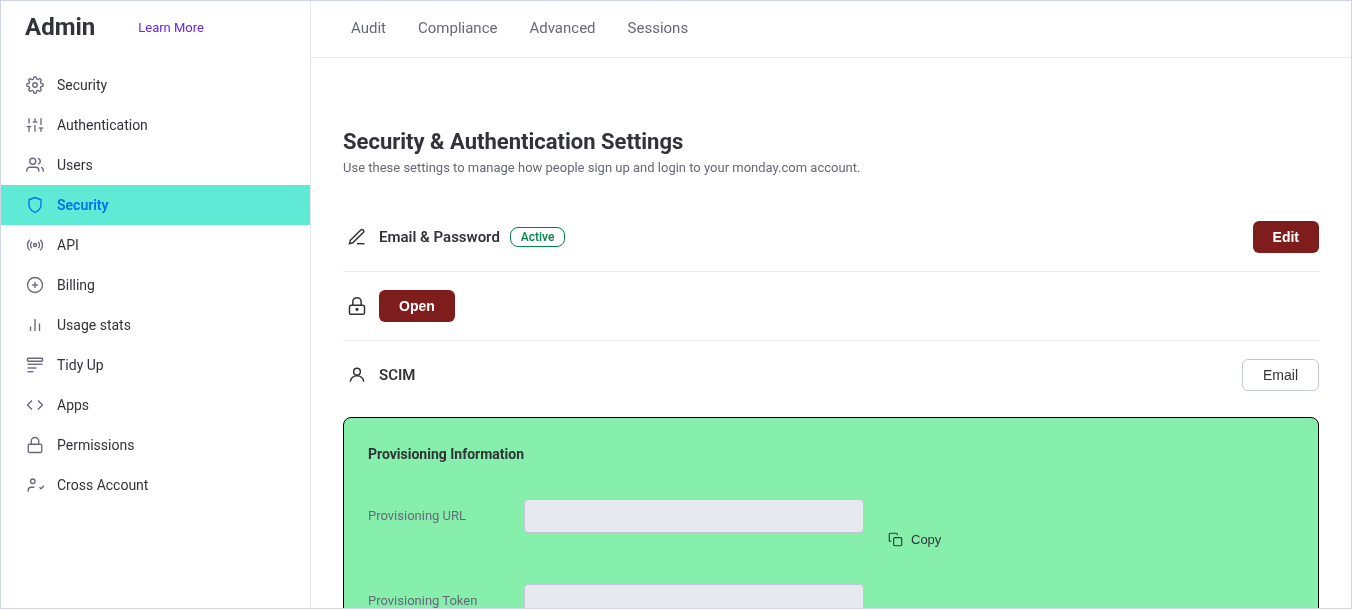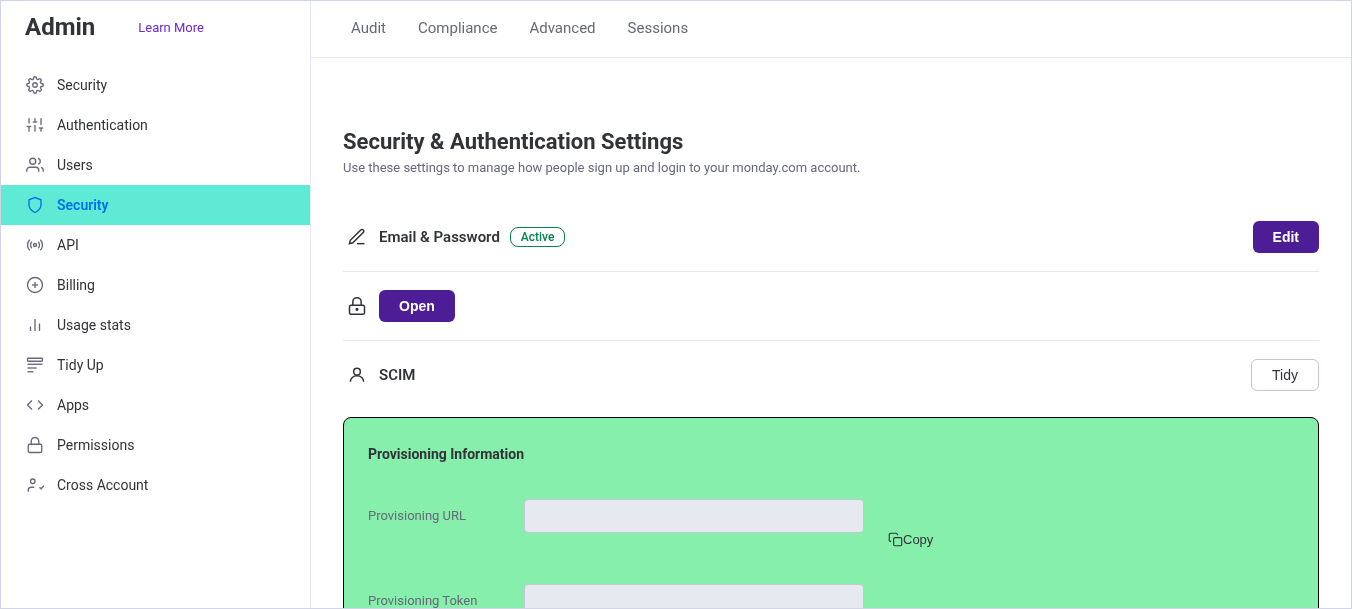--- a/index.html
+++ b/index.html
@@ -155,21 +155,21 @@
     .badge-active {
       border: 1.5px solid #00854d;
       color: #00854d;
       font-size: 12px;
       font-weight: 500;
       padding: 2px 10px;
       border-radius: 8px;
       background: transparent;
     }
     .btn-primary {
-      background: #4c1d95;
+      background: #7f1d1d;
       color: #fff;
       border: none;
       padding: 8px 20px;
       border-radius: 6px;
       font-size: 14px;
       font-weight: 600;
       cursor: pointer;
     }
     .btn-secondary {
       background: #fff;
@@ -211,21 +211,21 @@
       flex: 1;
       height: 34px;
       background: #e6e9ef;
       border: 1px solid #c3c6d4;
       border-radius: 4px;
       max-width: 340px;
     }
     .copy-btn {
       display: flex;
       align-items: center;
-      gap: 0;
+      gap: 8px;
       cursor: pointer;
       color: #323338;
       font-size: 13px;
       background: none;
       border: none;
       padding: 4px 8px;
       margin-top: 48px;
     }
     .btn-generate {
       background: #0073ea;
@@ -420,21 +420,21 @@
       <div class="section-row" style="border-bottom:none;">
         <span class="section-row-icon">
           <svg width="20" height="20" viewBox="0 0 24 24" fill="none" stroke="currentColor" stroke-width="1.8">
               <circle cx="12" cy="8" r="4"></circle>
               <path d="M4 20c0-4 3.6-7 8-7s8 3 8 7"></path>
             </svg>
         </span>
         <span class="section-row-title">
           <span>SCIM</span>
         </span>
-        <button class="btn-secondary">Tidy</button>
+        <button class="btn-secondary">Email</button>
       </div>
 
       <div class="scim-expanded">
         <div class="scim-section-title">Provisioning Information</div>
 
         
         <div class="field-row">
           <span class="field-label">Provisioning URL</span>
           <div class="field-input"></div>
           <button class="copy-btn">

